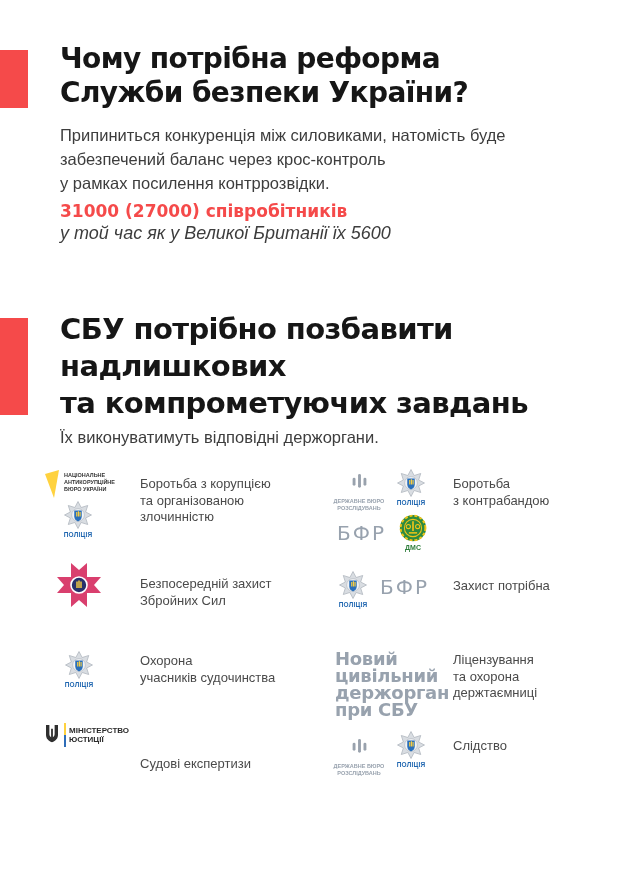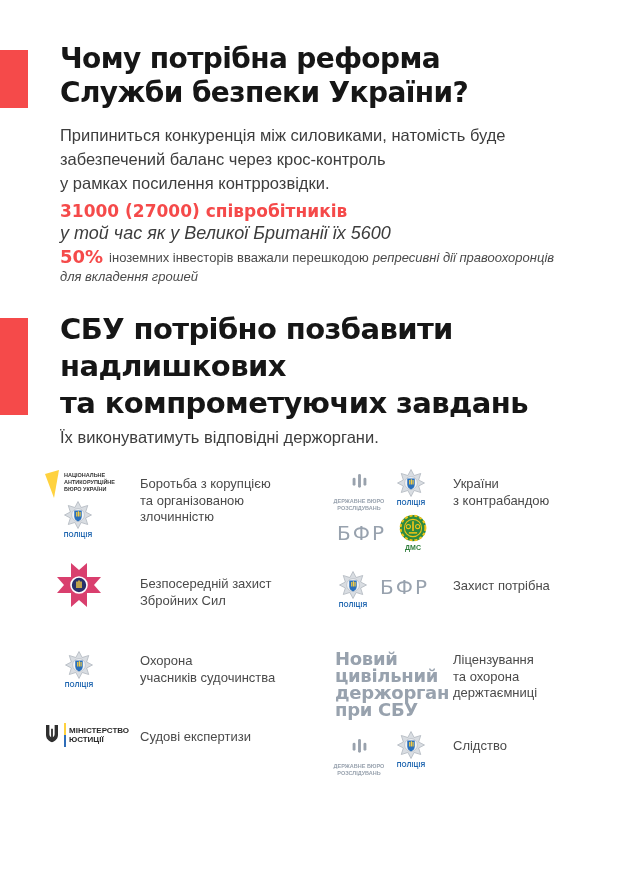--- a/index.html
+++ b/index.html
@@ -59,24 +59,20 @@
 <div class="page">
 
   <div class="redbar bar1"></div>
   <h1 class="h1">Чому потрібна реформа
 Служби безпеки України?</h1>
   <p class="body">Припиниться конкуренція між силовиками, натомість буде
 забезпечений баланс через крос-контроль
 у рамках посилення контррозвідки.</p>
   <div class="stat1">31000 (27000) співробітників</div>
   <div class="stat1note">у той час як у Великої Британії їх 5600</div>
-  <div class="stat2">
-    <span class="pct">50%</span><span class="s2t">іноземних інвесторів вважали перешкодою</span><span class="s2i">репресивні дії правоохоронців</span>
-    <div class="s2i">для вкладення грошей</div>
-  </div>
 
   <div class="redbar bar2"></div>
   <h2 class="h2">СБУ потрібно позбавити
 надлишкових
 та компрометуючих завдань</h2>
   <p class="subtitle">Їх виконуватимуть відповідні держоргани.</p>
 
   <div class="nabu" style="left:44px; top:470px;">
     <span class="icon-slot">
   <svg viewBox="0 0 16 28" width="16" height="28">
@@ -121,21 +117,21 @@
     <polygon points="20,2 24.2,10 33,7.3 30.2,16 38,20 30.2,24 33,32.7 24.2,30 20,38 15.8,30 7,32.7 9.8,24 2,20 9.8,16 7,7.3 15.8,10" fill="#d9dde2" stroke="#aeb4bc" stroke-width="1"></polygon>
     <circle cx="20" cy="20" r="8.5" fill="#f2f4f6" stroke="#aeb4bc" stroke-width="0.8"></circle>
     <path d="M15 14 h10 v7.5 q0 5 -5 7 q-5 -2 -5 -7 z" fill="#2a6fba"></path>
     <rect x="17.6" y="16" width="1.5" height="6" fill="#ffd23f"></rect>
     <rect x="19.8" y="15" width="1.5" height="7" fill="#ffd23f"></rect>
     <rect x="22" y="16" width="1.5" height="6" fill="#ffd23f"></rect>
   </svg>
 </span>
     <span class="police-label">ПОЛІЦІЯ</span>
   </div>
-  <div class="task" style="left:453px; top:476px;">України
+  <div class="task" style="left:453px; top:476px;">Боротьба
 з контрабандою</div>
   <div class="bfr" style="left:337px; top:521px;">БФР</div>
   <div class="dms" style="left:395px; top:513px;">
     <span class="icon-slot">
   <svg viewBox="0 0 40 40" width="30" height="30">
     <circle cx="20" cy="20" r="17.5" fill="#2e8b3f"></circle>
     <circle cx="20" cy="20" r="16.5" fill="none" stroke="#f0c419" stroke-width="2.6" stroke-dasharray="4 2.6"></circle>
     <circle cx="20" cy="20" r="11.5" fill="none" stroke="#f0c419" stroke-width="1.4"></circle>
     <rect x="18.9" y="11" width="2.2" height="13" fill="#f0c419"></rect>
     <circle cx="13.8" cy="18" r="2.8" fill="none" stroke="#f0c419" stroke-width="1.4"></circle>
@@ -205,21 +201,21 @@
     <span class="icon-slot">
   <svg viewBox="0 0 24 30" width="18" height="23">
     <path d="M4 1 v13 c0 5 3 8 8 10 c5 -2 8 -5 8 -10 V1 h-4.5 v12 c0 2.5 -1.2 4 -3.5 5 c-2.3 -1 -3.5 -2.5 -3.5 -5 V1 z" fill="#2f2f2f"></path>
     <rect x="10.8" y="6" width="2.4" height="14.5" fill="#2f2f2f"></rect>
   </svg>
 </span>
     <span class="mj-divider"></span>
     <span class="mj-text">МІНІСТЕРСТВО
 ЮСТИЦІЇ</span>
   </div>
-  <div class="task" style="left:140px; top:729px;">Судові експертизи</div>
+  <div class="task" style="left:140px; top:756px;">Судові експертизи</div>
 
   <div class="dbr" style="left:330px; top:735px;">
     <span class="icon-slot">
   <svg viewBox="0 0 24 28" width="15" height="24">
     <rect x="1" y="7" width="4.6" height="13" rx="2.3" fill="#99a2ad"></rect>
     <rect x="9.7" y="1" width="4.6" height="22" rx="2.3" fill="#99a2ad"></rect>
     <rect x="18.4" y="7" width="4.6" height="13" rx="2.3" fill="#99a2ad"></rect>
   </svg>
 </span>
     <span class="dbr-label">ДЕРЖАВНЕ БЮРО

